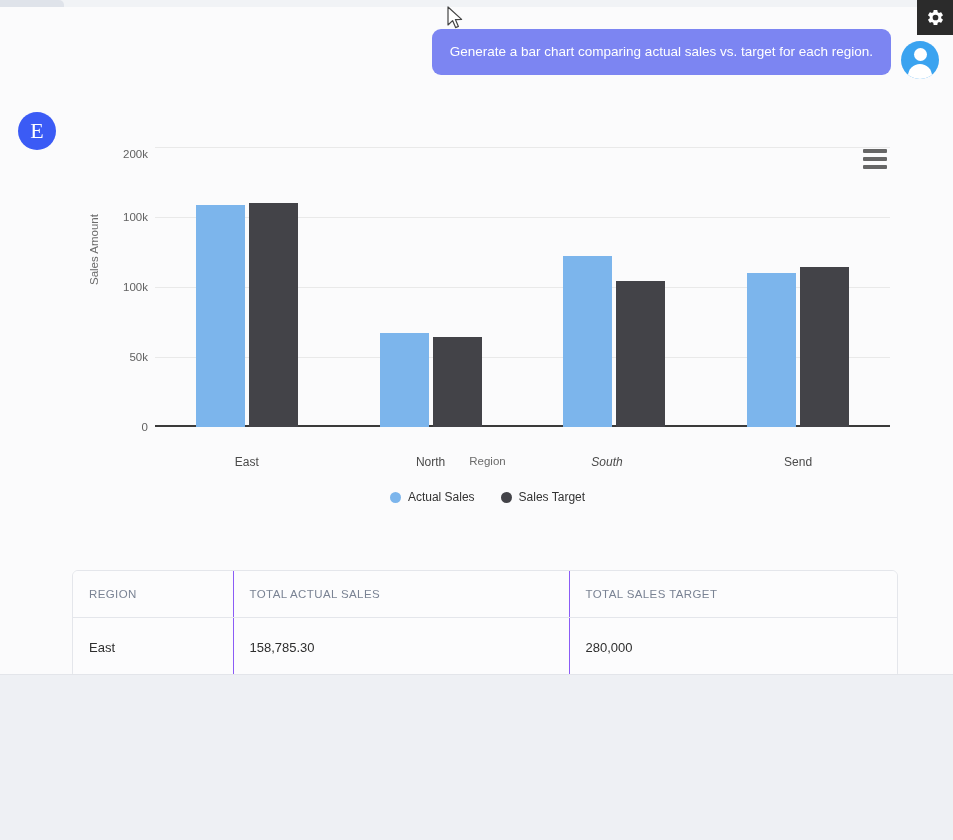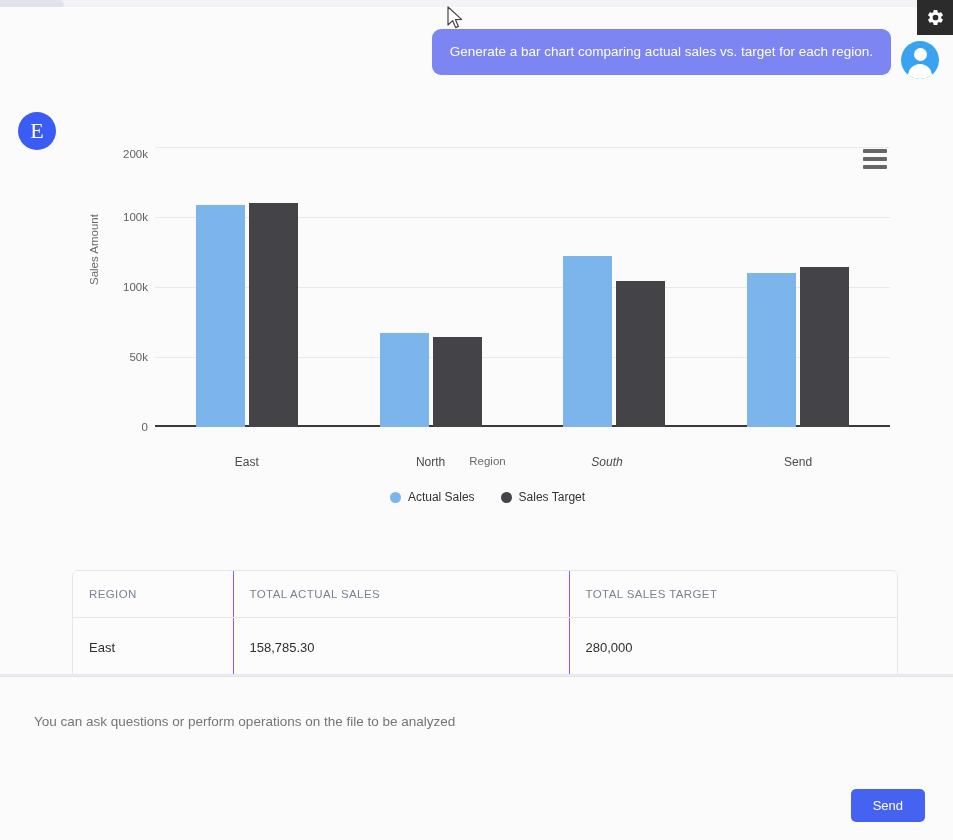--- a/index.html
+++ b/index.html
@@ -266,24 +266,20 @@
             <td class="col-actual">158,785.30</td>
             <td>280,000</td>
           </tr>
 
         </tbody>
       </table>
     </div>
 
   </div>
 
-  <div class="composer">
-    <input class="composer-input" type="text" placeholder="You can ask questions or perform operations on the file to be analyzed" style="">
-    <button class="send-btn">Send</button>
-  </div>
 
   <div class="gear-box">
     <svg viewBox="0 0 24 24">
       <path d="M19.14 12.94a7.07 7.07 0 0 0 .06-.94 7.07 7.07 0 0 0-.06-.94l2.03-1.58a.5.5 0 0 0 .12-.62l-1.92-3.32a.5.5 0 0 0-.6-.22l-2.39.96a7.2 7.2 0 0 0-1.62-.94l-.36-2.54a.5.5 0 0 0-.5-.42h-3.84a.5.5 0 0 0-.5.42l-.36 2.54c-.59.24-1.13.56-1.62.94l-2.39-.96a.5.5 0 0 0-.6.22L2.67 8.86a.5.5 0 0 0 .12.62l2.03 1.58c-.04.31-.06.63-.06.94 0 .31.02.63.06.94l-2.03 1.58a.5.5 0 0 0-.12.62l1.92 3.32c.12.22.38.3.6.22l2.39-.96c.49.38 1.03.7 1.62.94l.36 2.54c.04.24.25.42.5.42h3.84c.25 0 .46-.18.5-.42l.36-2.54c.59-.24 1.13-.56 1.62-.94l2.39.96c.22.08.48 0 .6-.22l1.92-3.32a.5.5 0 0 0-.12-.62l-2.03-1.58zM12 15.6A3.6 3.6 0 1 1 12 8.4a3.6 3.6 0 0 1 0 7.2z"></path>
     </svg>
   </div>
 
   <svg class="cursor" width="18" height="26" viewBox="0 0 18 26">
     <path d="M1 1 L1 19 L5.6 14.6 L8.6 21.6 L11.4 20.4 L8.4 13.6 L14.6 13.4 Z" fill="#ffffff" stroke="#444" stroke-width="1.2" stroke-linejoin="round"></path>
   </svg>

